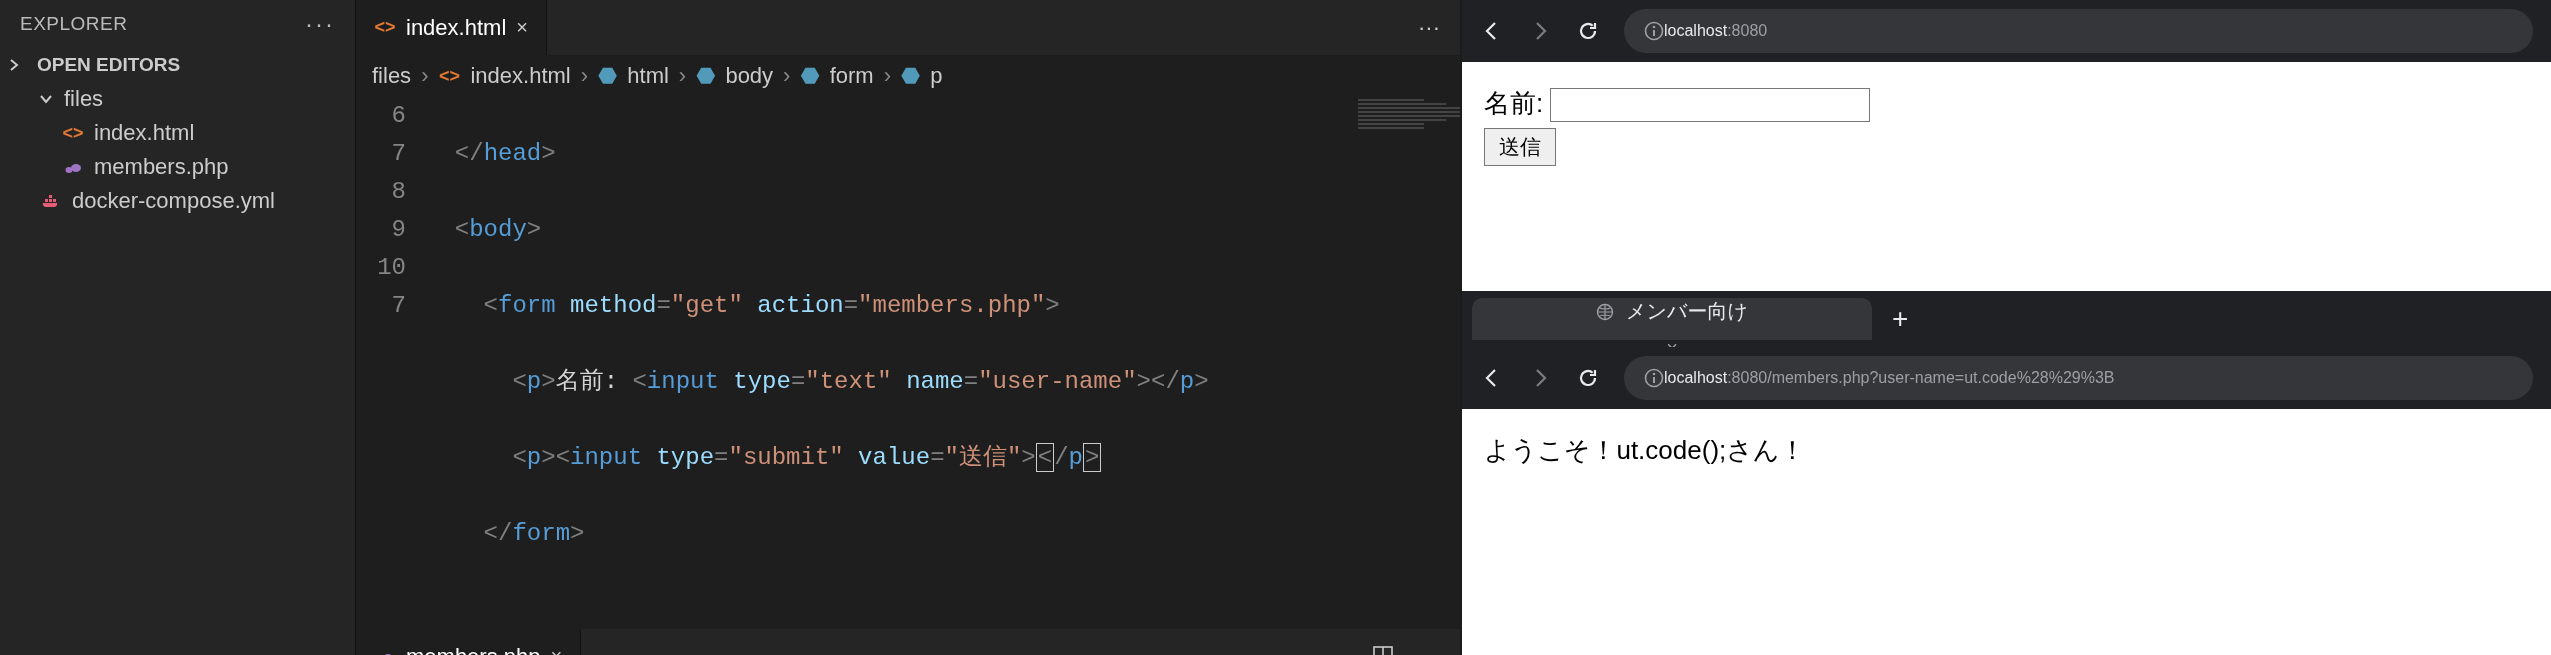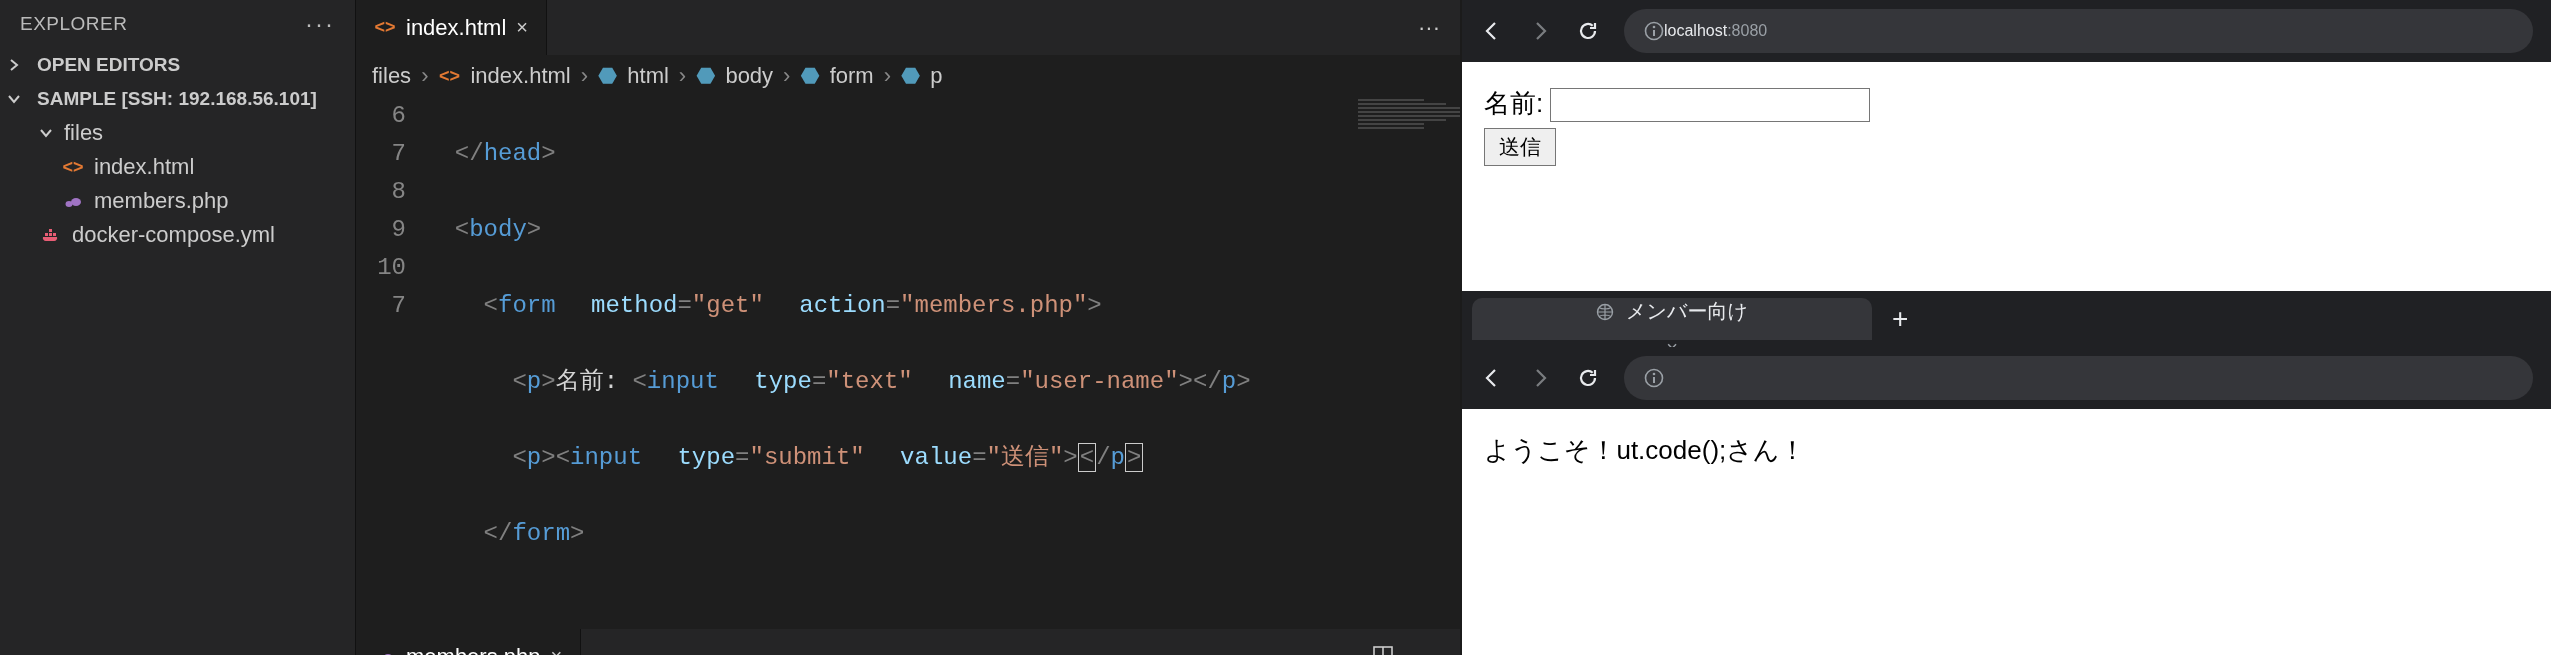--- a/index.html
+++ b/index.html
@@ -101,21 +101,21 @@
     display:flex;
   }
   .gutter { width:70px; text-align:right; color:#858585; padding-right:20px; user-select:none;}
   .gutter div { height:38px; }
   .lines { flex:1; white-space:pre; color:#d4d4d4; }
   .lines div { height:38px; }
 
   
   .pun { color:#808080; }
   .tag { color:#569cd6; }
-  .attr { color:#9cdcfe;margin-left:21px; }
+  .attr { color:#9cdcfe; }
   .str { color:#ce9178; }
   .txt { color:#d4d4d4; }
   .cursor { border:1px solid #ccc; padding:0 1px; }
 
   .minimap {
     position:absolute; top:0; right:0; width:110px; height:100%;
     background: linear-gradient(#1e1e1e,#1e1e1e);
   }
   .minimap .mmline { height:2px; margin:2px 8px; background:#444; }
   .minimap .mmline.s { width:60%; }
@@ -180,28 +180,20 @@
     <span>EXPLORER</span>
     <span class="sb-header-dots">···</span>
   </div>
   <div class="sb-section">
     <span class="chev">
       <svg width="12" height="12" viewBox="0 0 12 12">
           <path d="M3 1 L9 6 L3 11" fill="none" stroke="#ccc" stroke-width="2"></path>
         </svg>
     </span>
     <span>OPEN EDITORS</span>
-  </div>
-  <div class="sb-section">
-    <span class="chev">
-      <svg width="12" height="12" viewBox="0 0 12 12">
-          <path d="M1 3 L6 9 L11 3" fill="none" stroke="#ccc" stroke-width="2"></path>
-        </svg>
-    </span>
-    <span>SAMPLE [SSH: 192.168.56.101]</span>
   </div>
   <div class="tree">
     <div class="tree-row indent1">
       <span class="chev">
         <svg width="12" height="12" viewBox="0 0 12 12">
             <path d="M1 3 L6 9 L11 3" fill="none" stroke="#ccc" stroke-width="2"></path>
           </svg>
       </span>
       <span>files</span>
     </div>
@@ -396,19 +388,20 @@
           </svg>
       </span>
       <div class="addr">
         <span class="info-icon">
           <svg width="20" height="20" viewBox="0 0 20 20">
               <circle cx="10" cy="10" r="8.5" fill="none" stroke="#9aa0a6" stroke-width="1.6"></circle>
               <circle cx="10" cy="6" r="1.3" fill="#9aa0a6"></circle>
               <rect x="9" y="9" width="2" height="6" fill="#9aa0a6"></rect>
             </svg>
         </span>
+        <span><span>localhost</span><span class="host-dim">:8080/members.php?user-name=ut.code%28%29%3B</span></span>
       </div>
     </div>
     <div class="page">
       <p>ようこそ！ut.code();さん！</p>
     </div>
   </div>
 </div>
 
 </body></html>

